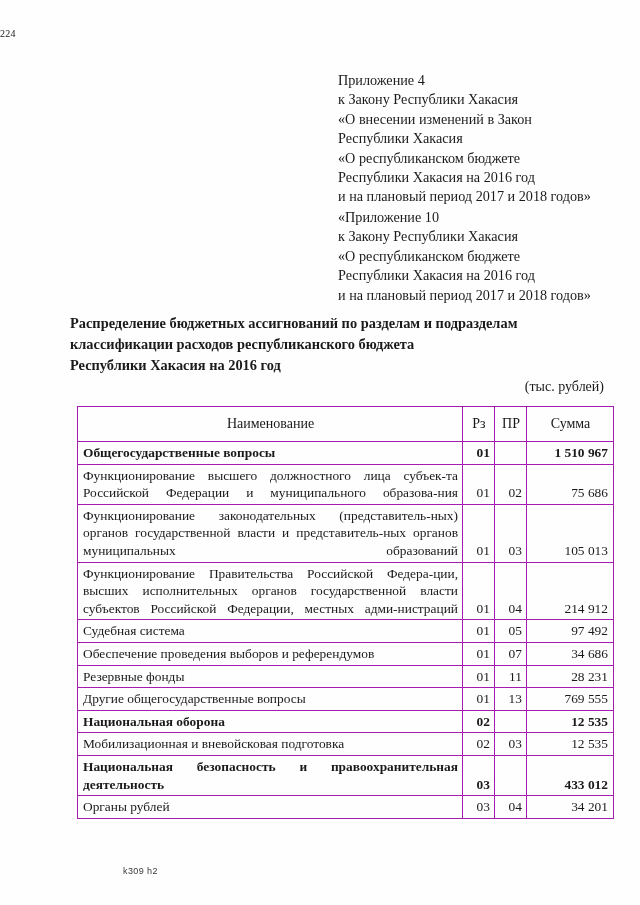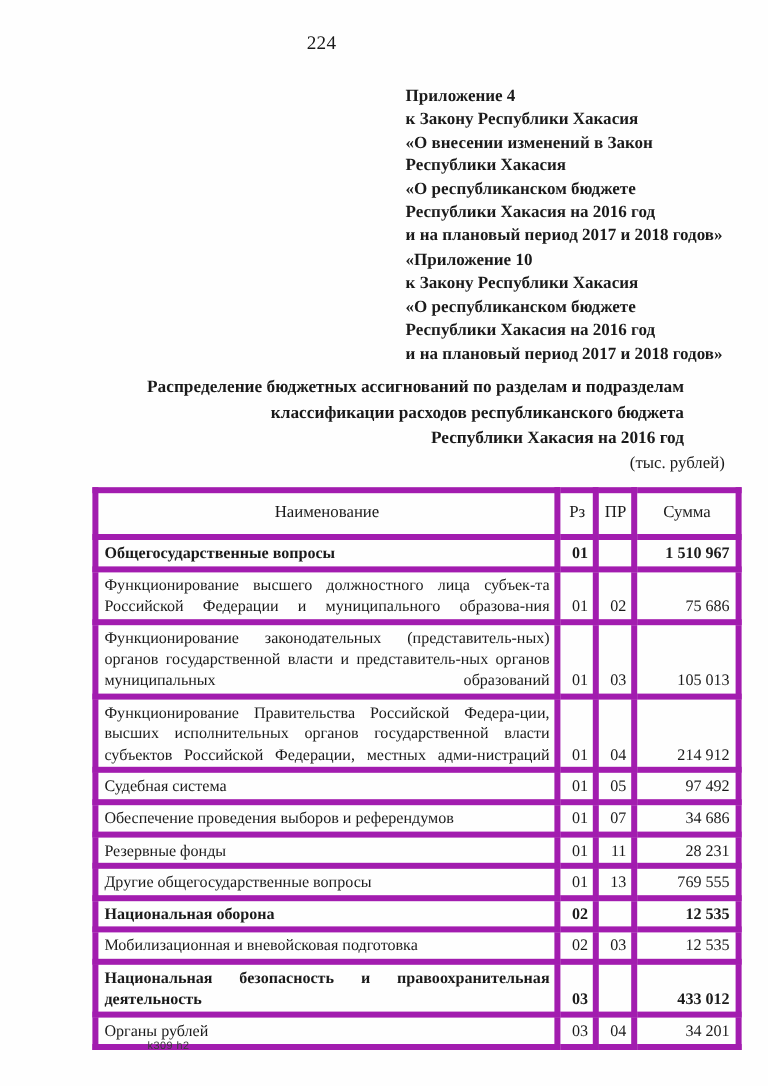--- a/index.html
+++ b/index.html
@@ -21,45 +21,43 @@
     inset: 0;
     background: #fefefe;
   }
 
   
   .page-number {
     position: absolute;
     top: 28px;
     left: 0;
     width: 536px;
-    text-align: center;
-    font-size: 16px;
+    font-size: 10px;
     letter-spacing: .3px;
   }
 
   
   .appendix-block {
     position: absolute;
     left: 338px;
     width: 280px;
     font-size: 14.2px;
     line-height: 19.4px;
-    font-weight: bold;
   }
   .appendix-block.first { top: 71px; }
   .appendix-block.second { top: 208px; }
   .appendix-line { white-space: nowrap; }
 
   
   .doc-title {
     position: absolute;
     top: 313px;
     left: 70px;
     width: 500px;
-    text-align: right;
+    text-align: left;
     font-size: 14.4px;
     font-weight: bold;
     line-height: 21px;
   }
 
   
   .units-note {
     position: absolute;
     top: 379px;
     left: 0;
@@ -73,21 +71,21 @@
     position: absolute;
     top: 406px;
     left: 77px;
     width: 536px;
     border-collapse: collapse;
     table-layout: fixed;
     font-size: 13.4px;
   }
   .budget-table td,
   .budget-table th {
-    border: 5px solid #a21caf;
+    border: 1px solid #a21caf;
     padding: 2px 4px 2px 5px;
     vertical-align: bottom;
     font-weight: normal;
     line-height: 17.6px;
   }
   .budget-table thead th {
     text-align: center;
     vertical-align: middle;
     height: 30px;
     font-size: 14px;

